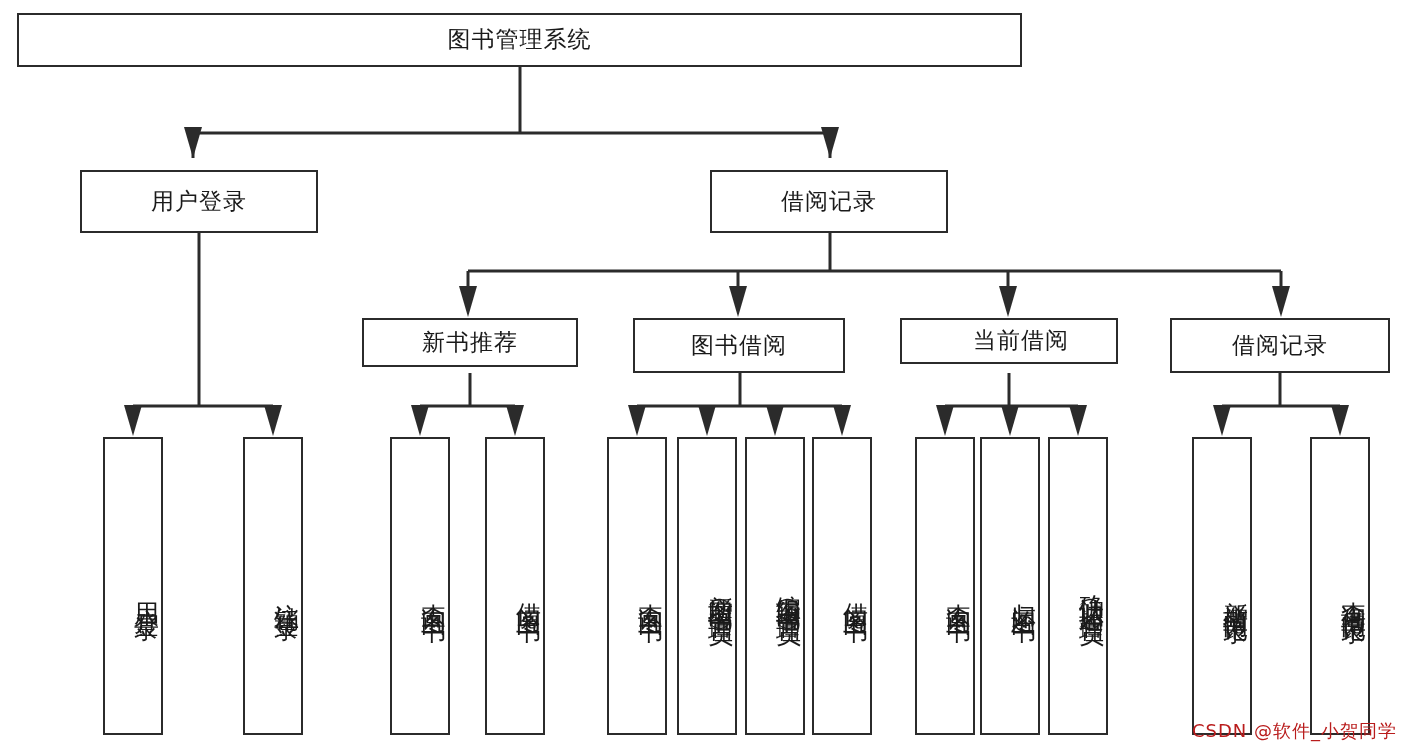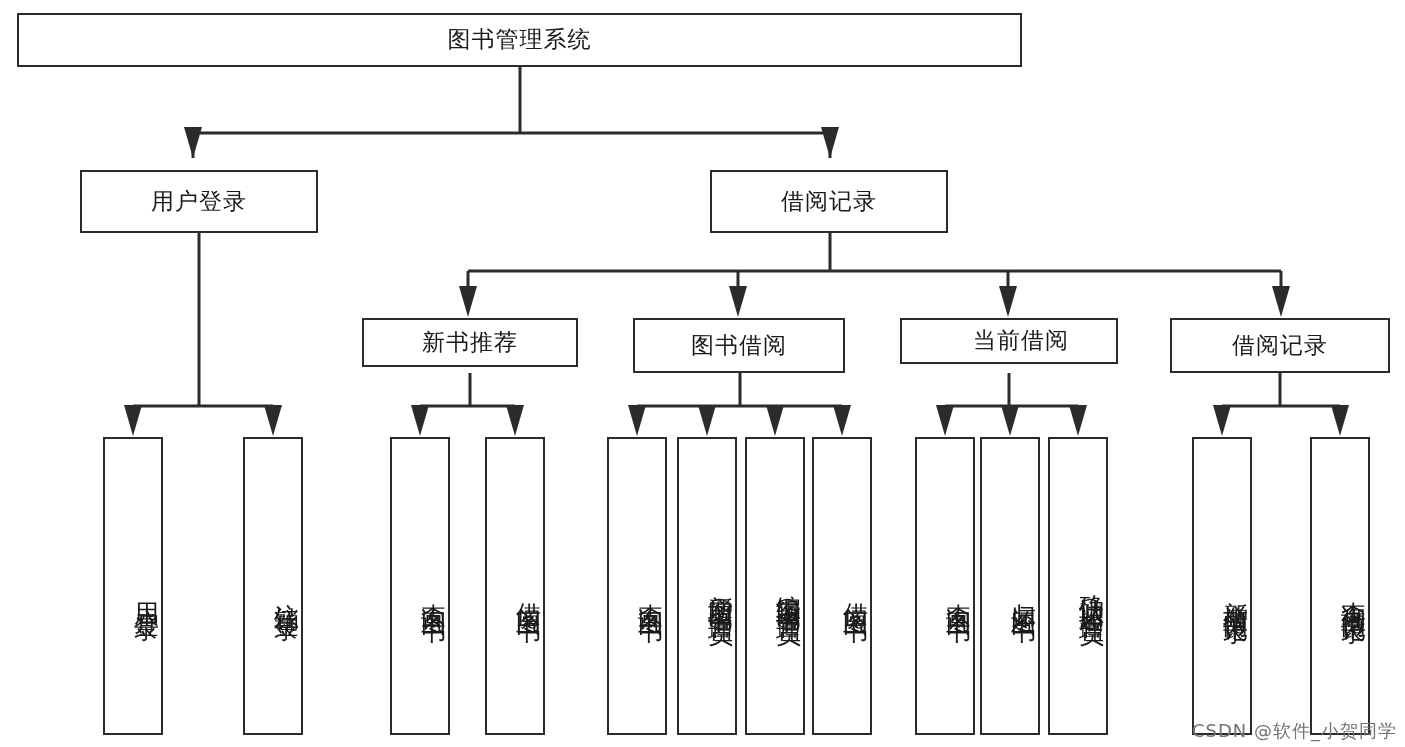--- a/index.html
+++ b/index.html
@@ -60,21 +60,21 @@
     display: block;
   }
   .node.v.tall .vtext {
     letter-spacing: 4px;
   }
   #watermark {
     position: absolute;
     right: 8px;
     bottom: 4px;
     font-size: 18px;
-    color: #737373;
+    color: #b91c1c;
     letter-spacing: 1px;
     white-space: nowrap;
     font-family: "DejaVu Sans", "Liberation Sans", sans-serif;
   }
 </style>
 </head>
 <body>
 
 <div id="canvas">
 

